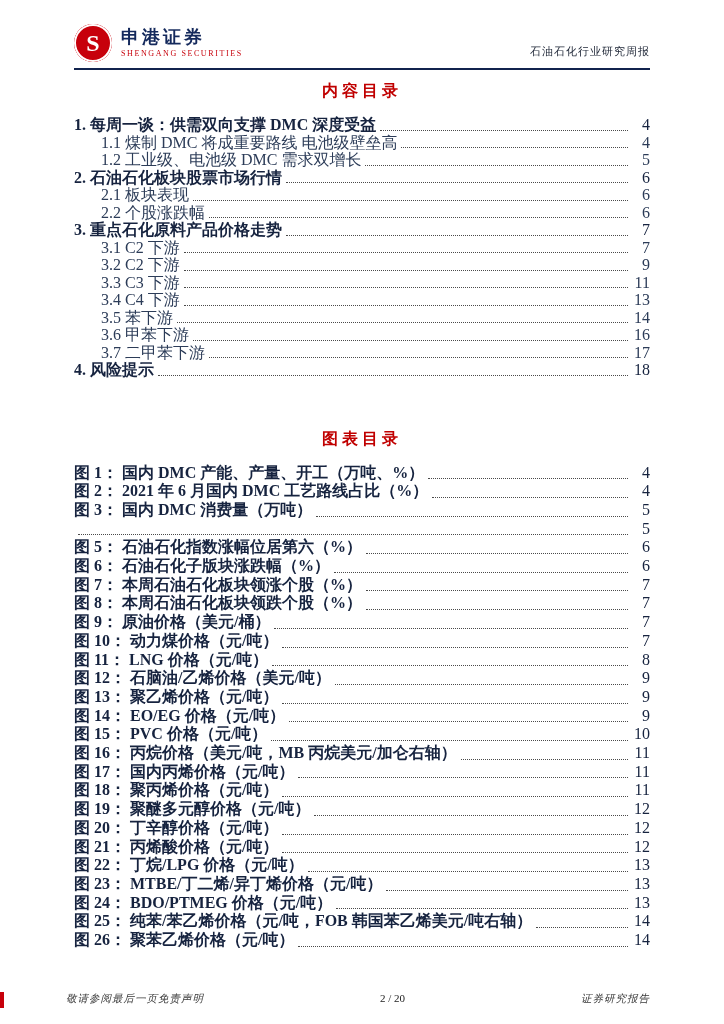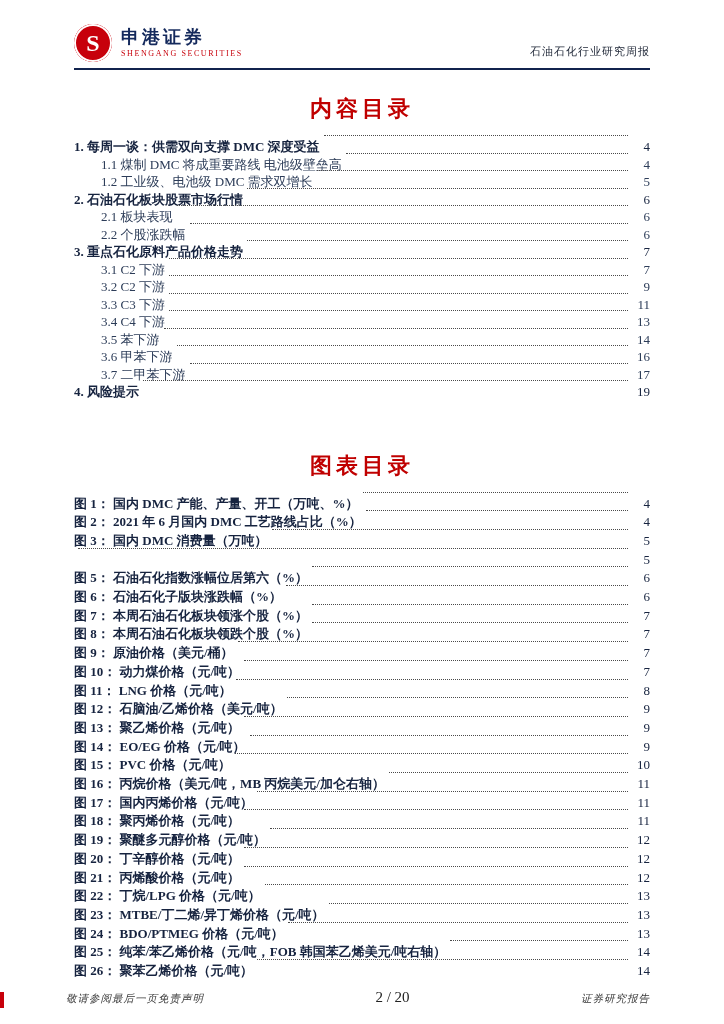--- a/index.html
+++ b/index.html
@@ -25,30 +25,30 @@
     font-size:24px;font-weight:bold;
     box-shadow:inset 0 0 0 2px #ffffff, inset 0 0 0 4px #c7000b;
   }
   .brand-text{display:flex;flex-direction:column;line-height:1.1;}
   .brand-cn{font-size:18px;font-weight:bold;color:#14295c;letter-spacing:3px;}
   .brand-en{font-size:8px;color:#c7000b;letter-spacing:1.6px;margin-top:2px;}
   .report-type{font-size:11px;color:#222a3a;padding-bottom:3px;letter-spacing:1px;font-family:Liberation Mono, monospace;}
   .header-rule{margin:0 74px;border-top:2px solid #11234e;}
   
   .section-title{
-    color:#c00000;font-size:22px;font-weight:bold;
+    color:#c00000;font-size:16px;font-weight:bold;
     text-align:center;letter-spacing:4px;
-    margin:24px 0 14px 0;
+    margin:11px 0 14px 0;
   }
   .figures .section-title{margin-top:50px;}
   
   .list{padding:0 74px;}
   .toc-row{
-    display:flex;align-items:flex-start;
-    font-size:13px;line-height:17.5px;color:#16233f;font-family:Liberation Serif, serif;
+    display:flex;align-items:flex-end;
+    font-size:16px;line-height:17.5px;color:#16233f;font-family:Liberation Serif, serif;
   }
   .lvl1 .toc-label{font-weight:bold;}
   .lvl2{padding-left:27px;color:#2c3c58;}
   .fig-row{line-height:18.7px;}
   .fig-row .toc-label{font-weight:bold;}
   .toc-label{white-space:nowrap;}
   .dots{
     flex:1 1 auto;
     margin:0 4px;
     border-bottom:1.4px dotted #4a4a4a;
@@ -56,21 +56,21 @@
     min-width:10px;
   }
   .toc-page{min-width:18px;text-align:right;white-space:nowrap;}
   
   .footer{
     position:absolute;left:66px;right:74px;bottom:18px;
     display:flex;justify-content:space-between;align-items:baseline;
     font-size:10.5px;color:#3a3a3a;text-align:right;
   }
   .footer-side{font-style:italic;letter-spacing:1px;}
-  .footer-center{font-size:15px;color:#222;}
+  .footer-center{font-size:11px;color:#222;}
   .footer-accent{
     position:absolute;left:0;bottom:16px;
     width:4px;height:16px;background:#c7000b;
   }
 </style>
 </head>
 <body>
 
 <div class="page">
 
@@ -155,21 +155,21 @@
           <span class="toc-page">16</span>
         </div>
         <div class="toc-row lvl2">
           <span class="toc-label">3.7 二甲苯下游</span>
           <span class="dots"></span>
           <span class="toc-page">17</span>
         </div>
         <div class="toc-row lvl1">
           <span class="toc-label">4. 风险提示</span>
           <span class="dots"></span>
-          <span class="toc-page">19</span>
+          <span class="toc-page">18</span>
         </div>
       </div>
   </section>
 
   <section class="figures">
     <h2 class="section-title">图表目录</h2>
     <div class="list" id="fig-list">
         <div class="toc-row fig-row">
           <span class="toc-label">图 1：  国内 DMC 产能、产量、开工（万吨、%）</span>
           <span class="dots"></span>

